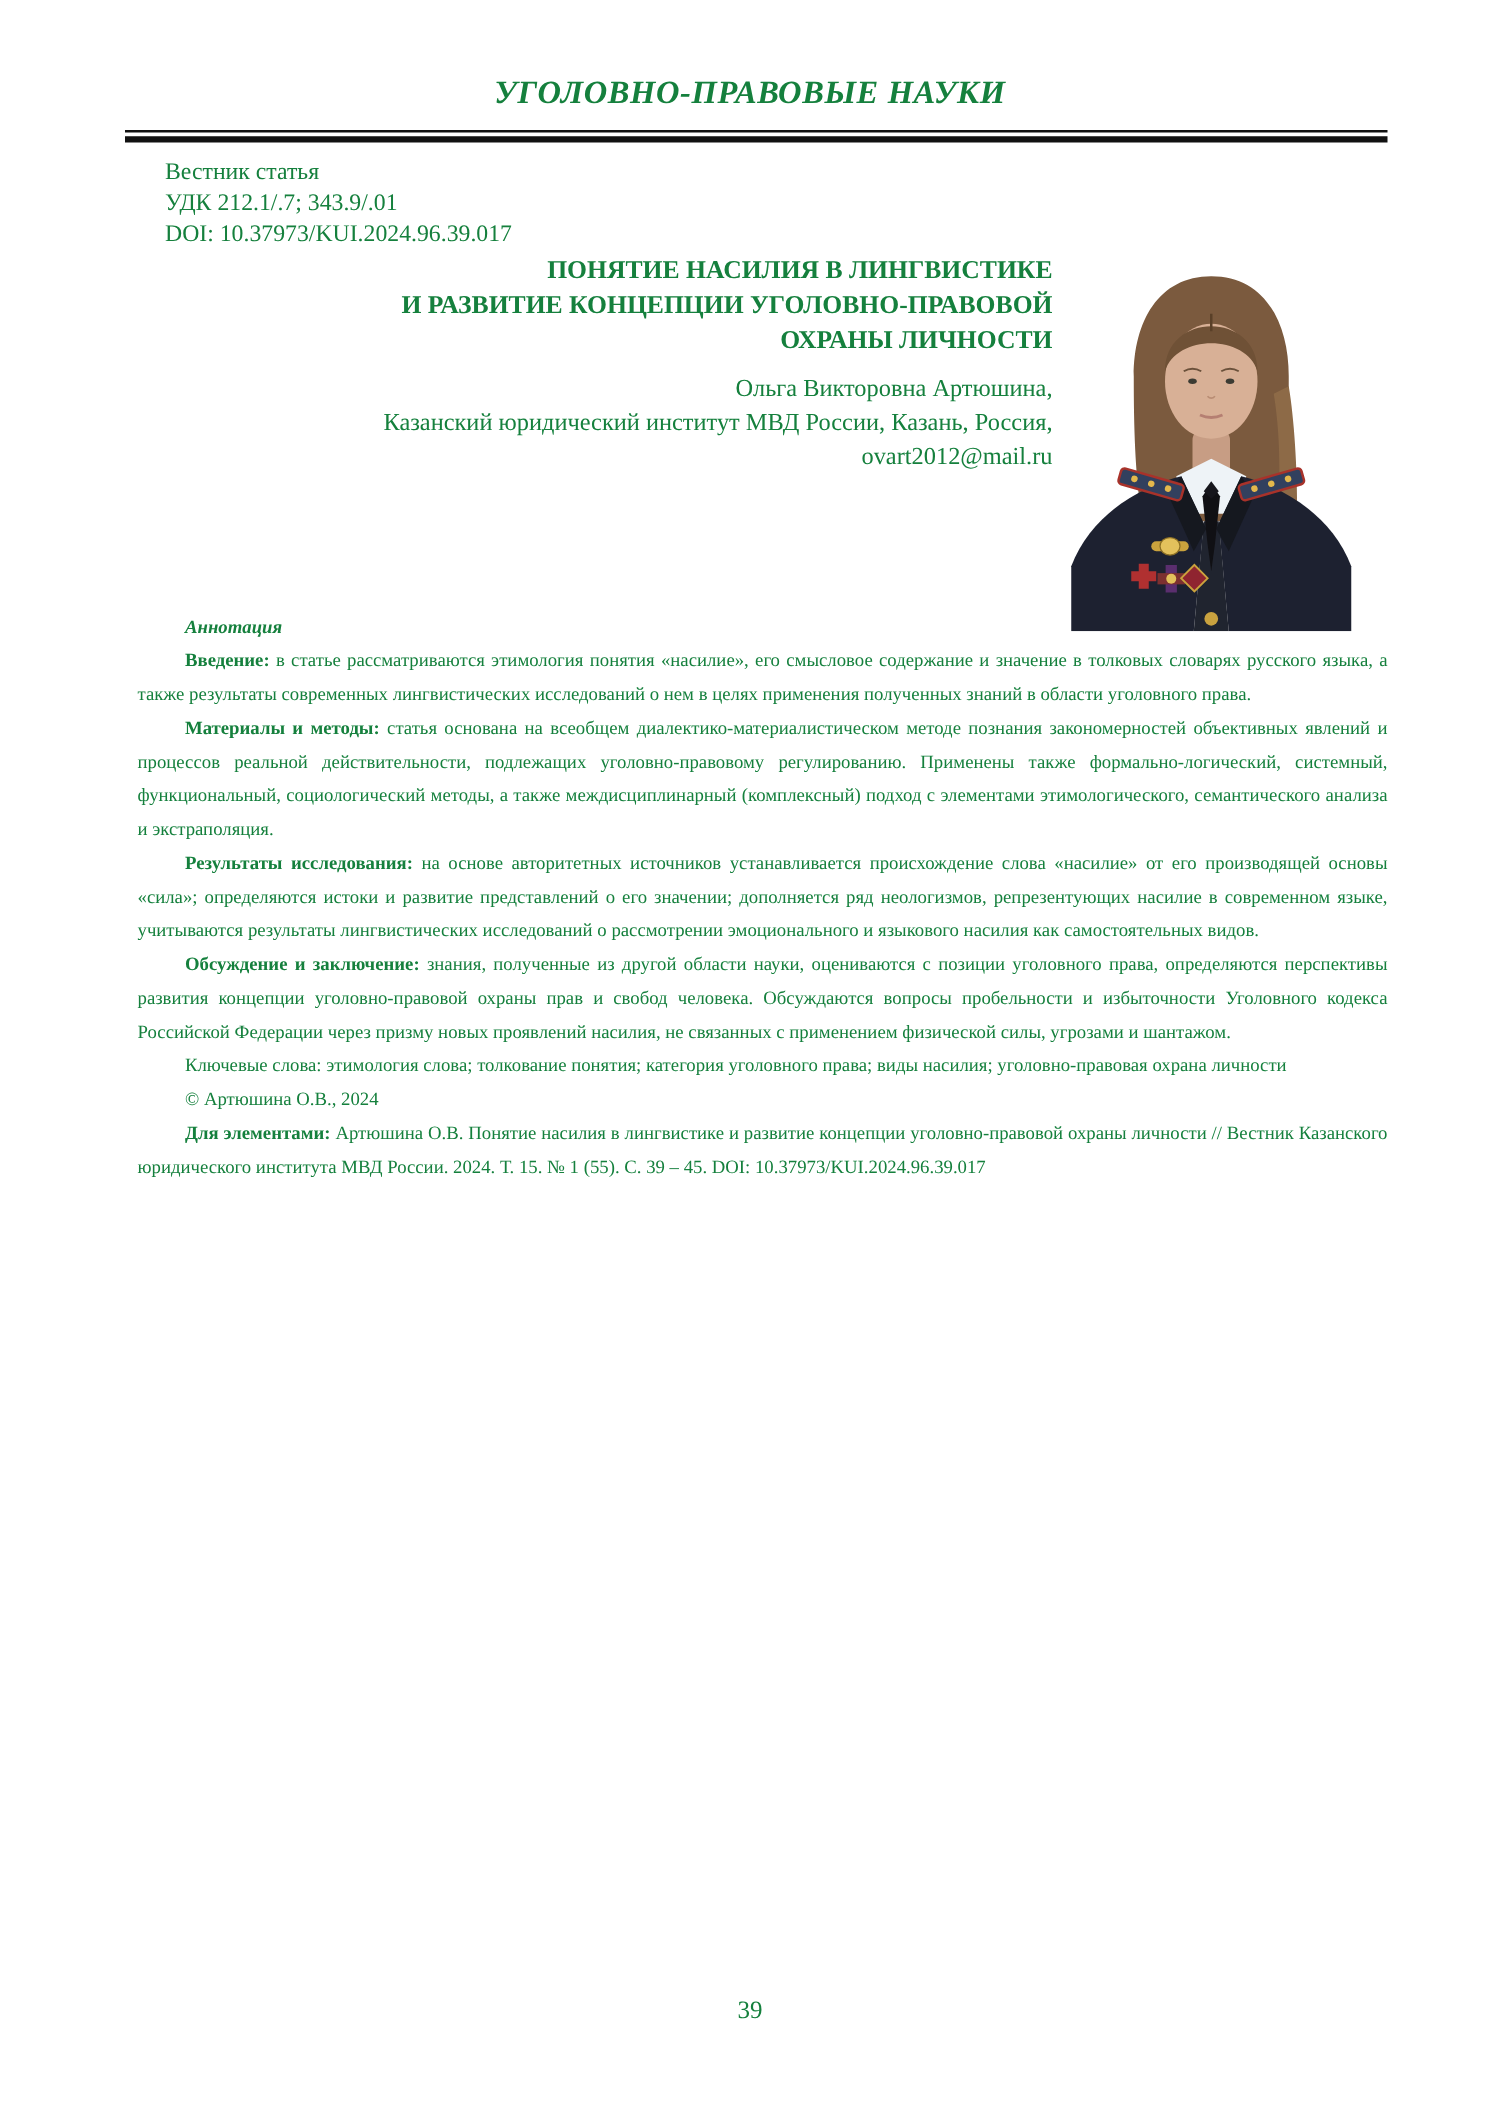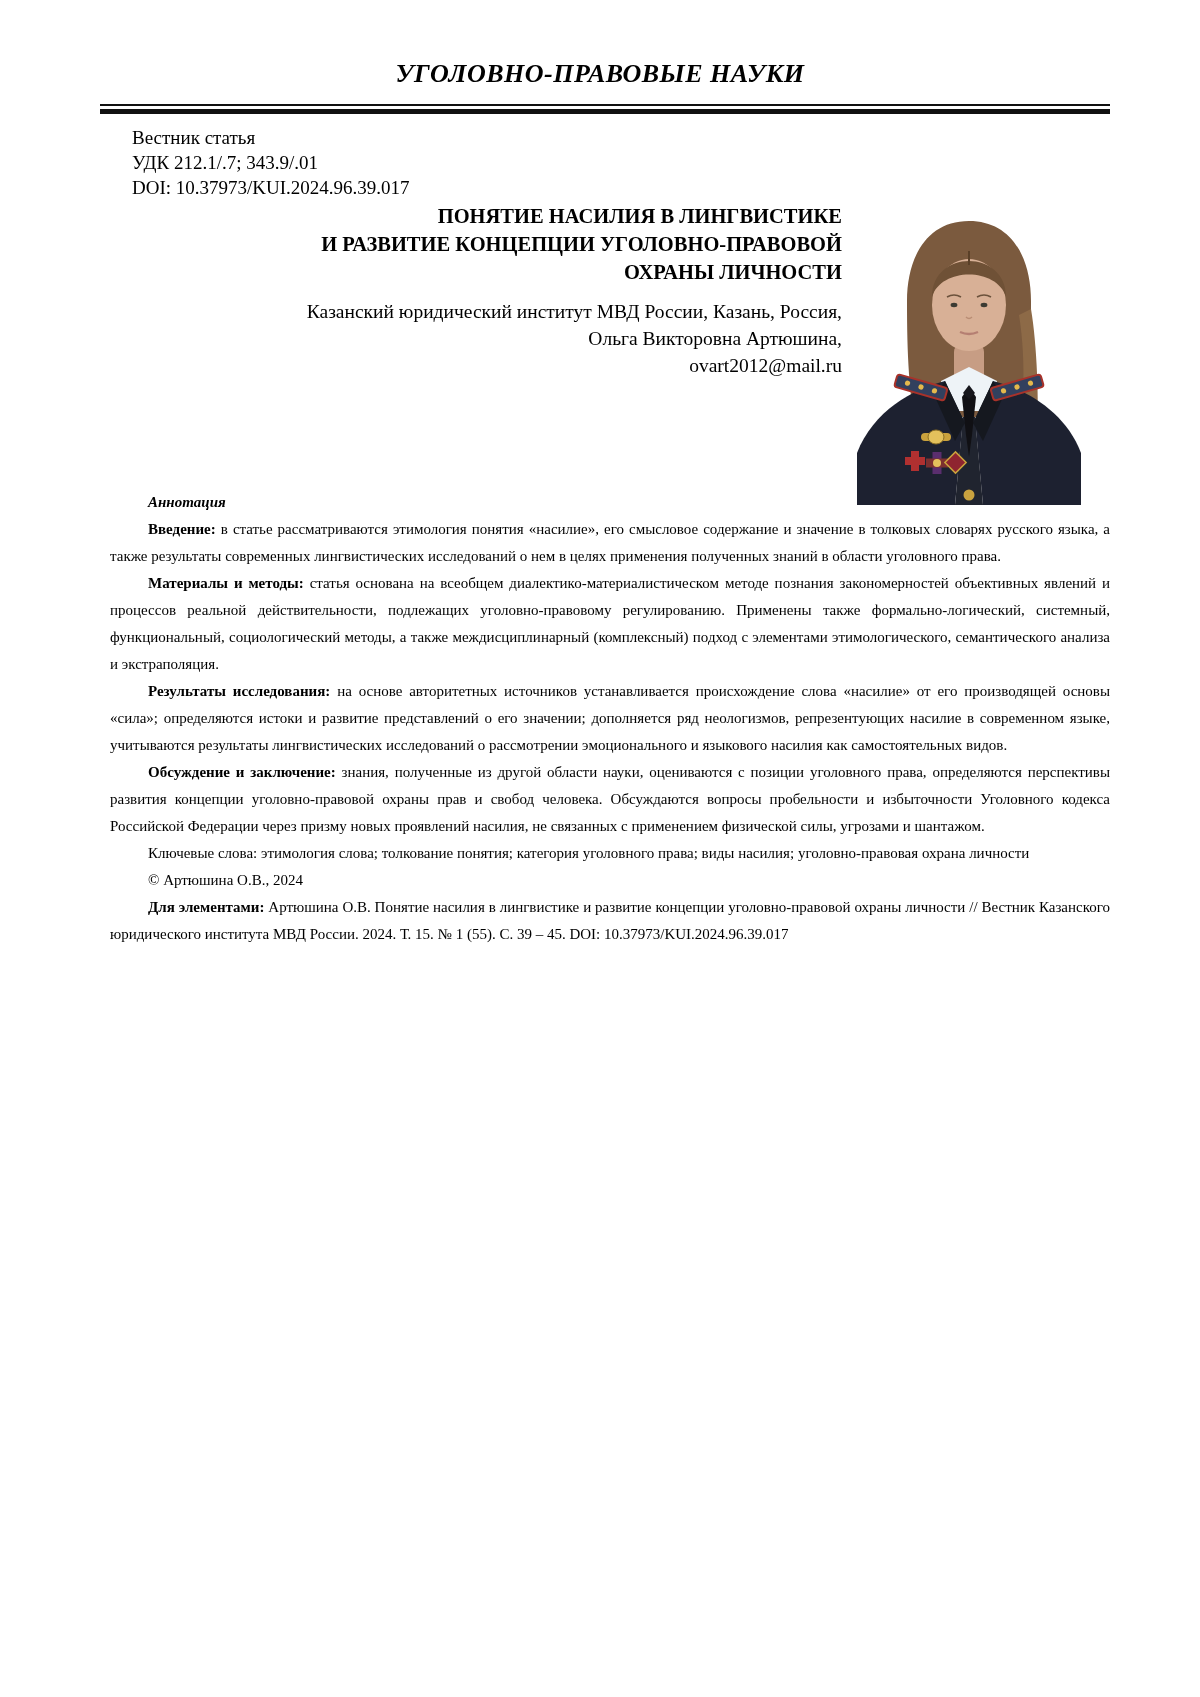--- a/index.html
+++ b/index.html
@@ -2,21 +2,21 @@
 <html lang="ru"><head>
 <meta charset="utf-8">
 <style>
   html, body { margin: 0; padding: 0; background: #ffffff; }
   .page {
     position: relative;
     width: 1200px;
     height: 1697px;
     background: #ffffff;
     font-family: "Liberation Serif", "DejaVu Serif", serif;
-    color: #000000;
+    color: #15803d;
     overflow: hidden;
   }
   .section-header {
     position: absolute;
     top: 59px; left: 0; width: 100%;
     text-align: center;
     font-style: italic;
     font-weight: bold;
     font-size: 26px;
     letter-spacing: 0.5px;
@@ -78,22 +78,22 @@
     <div>Вестник статья</div>
     <div>УДК 212.1/.7; 343.9/.01</div>
     <div>DOI: 10.37973/KUI.2024.96.39.017</div>
   </div>
 
   <div class="title-col">
     <h1 class="article-title">ПОНЯТИЕ НАСИЛИЯ В ЛИНГВИСТИКЕ
 И РАЗВИТИЕ КОНЦЕПЦИИ УГОЛОВНО-ПРАВОВОЙ
 ОХРАНЫ ЛИЧНОСТИ</h1>
     <div class="author-block">
+      <div>Ольга Викторовна Артюшина,</div>
       <div>Казанский юридический институт МВД России, Казань, Россия,</div>
-      <div>Ольга Викторовна Артюшина,</div>
       <div>ovart2012@mail.ru</div>
     </div>
   </div>
 
   <div class="photo">
     <svg viewBox="0 0 236 300" xmlns="http://www.w3.org/2000/svg">
       <rect x="0" y="0" width="236" height="300" fill="#ffffff"></rect>
 
       <path d="M118 16 C 76 16 56 52 56 96 C 56 150 58 190 66 228 L 84 238 L 96 212 L 142 212 L 154 244 L 174 230 C 180 190 180 150 180 96 C 180 52 160 16 118 16 Z" fill="#7b5a3e"></path>
       <path d="M168 110 C 176 160 172 210 166 244 L 186 234 C 188 196 186 140 180 104 Z" fill="#8d6a47"></path>
@@ -160,14 +160,15 @@
     <p class="abstract-heading">Аннотация</p>
     <p class="para"><b class="plabel">Введение:</b> <span>в статье рассматриваются этимология понятия «насилие», его смысловое содержание и значение в толковых словарях русского языка, а также результаты современных лингвистических исследований о нем в целях применения полученных знаний в области уголовного права.</span></p>
     <p class="para"><b class="plabel">Материалы и методы:</b> <span>статья основана на всеобщем диалектико-материалистическом методе познания закономерностей объективных явлений и процессов реальной действительности, подлежащих уголовно-правовому регулированию. Применены также формально-логический, системный, функциональный, социологический методы, а также междисциплинарный (комплексный) подход с элементами этимологического, семантического анализа и экстраполяция.</span></p>
     <p class="para"><b class="plabel">Результаты исследования:</b> <span>на основе авторитетных источников устанавливается происхождение слова «насилие» от его производящей основы «сила»; определяются истоки и развитие представлений о его значении; дополняется ряд неологизмов, репрезентующих насилие в современном языке, учитываются результаты лингвистических исследований о рассмотрении эмоционального и языкового насилия как самостоятельных видов.</span></p>
     <p class="para"><b class="plabel">Обсуждение и заключение:</b> <span>знания, полученные из другой области науки, оцениваются с позиции уголовного права, определяются перспективы развития концепции уголовно-правовой охраны прав и свобод человека. Обсуждаются вопросы пробельности и избыточности Уголовного кодекса Российской Федерации через призму новых проявлений насилия, не связанных с применением физической силы, угрозами и шантажом.</span></p>
     <p class="para keywords"><span>Ключевые слова:</span> <span>этимология слова; толкование понятия; категория уголовного права; виды насилия; уголовно-правовая охрана личности</span></p>
     <p class="para">© Артюшина О.В., 2024</p>
     <p class="para"><b class="plabel">Для элементами:</b> <span>Артюшина О.В. Понятие насилия в лингвистике и развитие концепции уголовно-правовой охраны личности // Вестник Казанского юридического института МВД России. 2024. Т. 15. № 1 (55). С. 39 – 45. DOI: 10.37973/KUI.2024.96.39.017</span></p>
   </div>
 
+  <div class="page-number">39</div>
 
 </div>
 
 </body></html>

